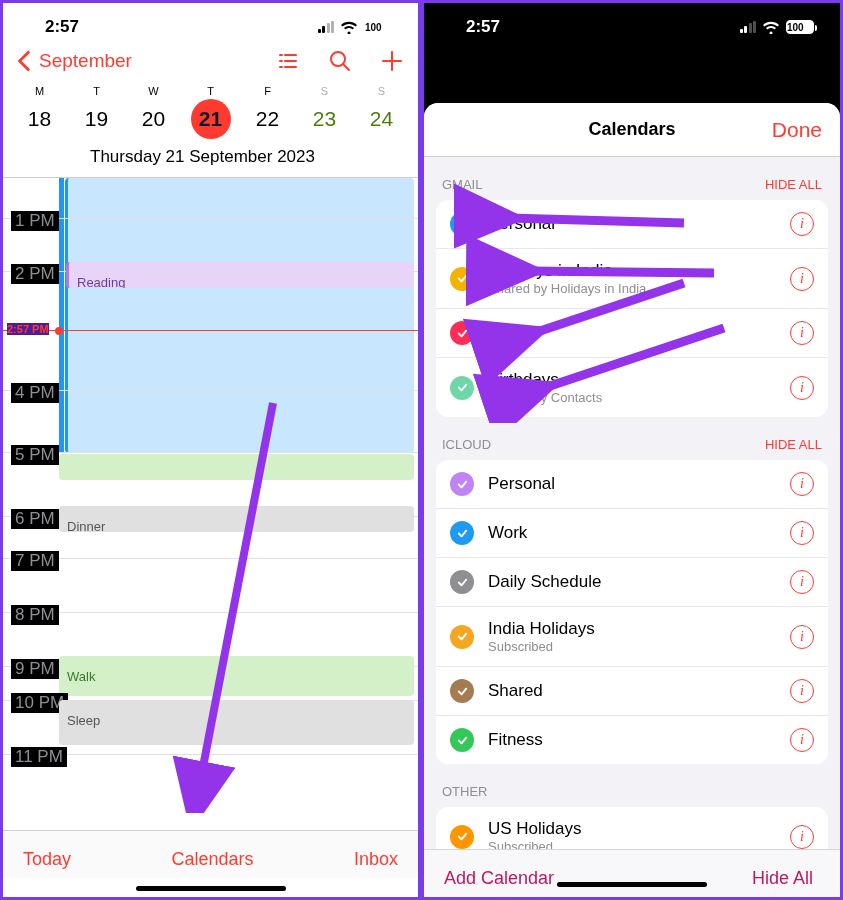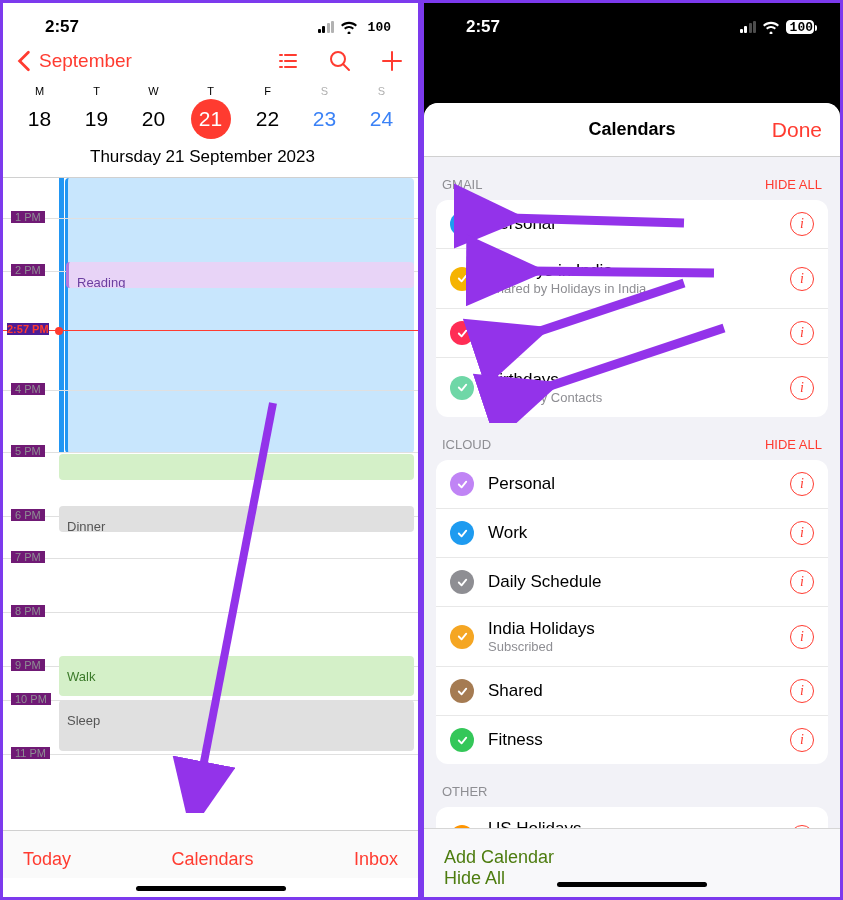--- a/index.html
+++ b/index.html
@@ -9,40 +9,40 @@
     display: flex;
     width: 843px;
     height: 900px;
   }
   .phone { width: 421px; height: 900px; background: #fff; display: flex; flex-direction: column; position: relative; border: 3px solid #7c3aed; }
   .phone.right { width: 422px; background: #000; }
   .phone.right .sheet-bg { background: #f2f2f7; flex:1; margin-top:60px; border-radius: 14px 14px 0 0; display:flex; flex-direction:column; overflow:hidden; position:relative;}
   .status-bar { display: flex; justify-content: space-between; align-items: center; padding: 14px 26px 6px 42px; font-size: 17px; font-weight: 600; }
   .status-bar.dark { color: #fff; }
   .status-icons { display: flex; gap: 6px; align-items: center; }
-  .batt { border: 1.5px solid currentColor; border-radius: 4px; width: 28px; height: 14px; position: relative; display:flex; align-items:center; justify-content:flex-end; font-size:13px; font-weight:700;font-family:Liberation Mono, monospace;}
+  .batt { border: 1.5px solid currentColor; border-radius: 4px; width: 28px; height: 14px; position: relative; display:flex; align-items:center; justify-content:flex-start; font-size:10px; font-weight:700;}
   .batt::after { content:''; position:absolute; right:-4px; top:4px; width:2px; height:6px; background:currentColor; border-radius:0 2px 2px 0;}
   .batt.full { background: currentColor; color: #fff; }
   .batt.full .bt { color:#000; }
   .batt.dark.full .bt { color:#000; }
   .nav-row { display: flex; align-items: center; justify-content: space-between; padding: 6px 14px; }
   .back-btn { color: #ff3b30; font-size: 19px; display: flex; align-items: center; gap: 8px; }
   .nav-icons { display: flex; gap: 28px; align-items: center; color: #ff3b30; }
   .nav-icons svg { width: 24px; height: 24px; }
   .week-row { display: flex; justify-content: space-around; padding: 6px 8px 2px 8px; font-size: 11px; color:#000;}
   .week-row .wd { width: 40px; text-align: center; }
   .week-row .wd.wk { color: #b0b0b0; }
   .day-row { display: flex; justify-content: space-around; padding: 0 8px 4px 8px; font-size: 21px; }
   .day-row .dn { width: 40px; height: 40px; display:flex; align-items:center; justify-content:center; border-radius:50%; }
-  .day-row .dn.sel { background: #ff3b30; color: #ffffff; }
-  .day-row .dn.wk { color: #3b82f6; }
+  .day-row .dn.sel { background: #ff3b30; color: #0f172a; font-weight: bold; }
+  .day-row .dn.wk { color: #4d7c0f; }
   .date-label { text-align: center; font-size: 17px; font-weight: 500; padding: 4px 16px 10px 0; border-bottom: 0.5px solid #d0d0d0; }
   .timeline { flex: 1; position: relative; overflow: hidden; }
   .hour { position: absolute; left: 0; right: 0; height: 62px; border-top: 0.5px solid #e0e0e0; }
-  .hour-label { position: absolute; left: 8px; top: -8px; font-size: 11px; color: #8e8e93; background:#701a75; padding:0 4px;}
+  .hour-label { position: absolute; left: 8px; top: -8px; font-size: 17px; color: #8e8e93; background:#000000; padding:0 4px;}
   .now-line { position: absolute; left: 0; right: 0; border-top: 1px solid #ff3b30; }
   .now-dot { position:absolute; width:8px; height:8px; background:#ff3b30; border-radius:50%; left:52px; top:-4px;}
   .now-label { position: absolute; left: 4px; top: -8px; font-size: 11px; color: #ff3b30; font-weight:600; background:#4c1d95;}
   .allday-bar { position:absolute; left:56px; top:0; bottom:0; width:5px; background:#2196f3; }
   .ev { position: absolute; left: 56px; right: 4px; border-radius: 4px; font-size: 13px; padding: 13px 8px; overflow:hidden;}
   .ev-blue { background: #c8e6fd; color:#0a5aa0; border-left:3px solid #2196f3;}
   .ev-purple { background: #e8d4f7; color:#6b3fa0; border-left:3px solid #b478e0;}
   .ev-green { background: #d4f0c8; color:#3b7a2a;}
   .ev-grey { background: #e0e0e0; color:#555;}
   .bottom-bar { display: flex; justify-content: space-between; padding: 18px 20px 8px 20px; color: #ff3b30; font-size: 18px; border-top: 0.5px solid #d0d0d0; background:#fafafa;}
@@ -57,21 +57,21 @@
   .grp-header .hideall { color:#ff3b30; font-size:13px; font-weight:500;}
   .card { background:#fff; border-radius:12px; margin:0 12px; overflow:hidden;}
   .cal-row { display:flex; align-items:center; padding:12px 14px; gap:14px; border-bottom:0.5px solid #e8e8e8; }
   .cal-row:last-child { border-bottom:none;}
   .chk { width:24px; height:24px; border-radius:50%; display:flex; align-items:center; justify-content:center; flex-shrink:0;}
   .chk svg { width:13px; height:13px; }
   .cal-text { flex:1; display:flex; flex-direction:column; }
   .cal-name { font-size:17px; }
   .cal-sub { font-size:13px; color:#8e8e93; }
   .info-btn { width:24px; height:24px; border:1.5px solid #ff3b30; color:#ff3b30; border-radius:50%; display:flex; align-items:center; justify-content:center; font-size:14px; font-family:Georgia,serif; font-style:italic; flex-shrink:0;}
-  .sheet-footer { position:absolute; bottom:0; left:0; right:0; display:flex; justify-content:space-between; padding:18px 27px 8px 20px; color:#4d7c0f; font-size:18px; background:#f8f8fa; border-top:0.5px solid #d6d6d6;flex-direction:column;}
+  .sheet-footer { position:absolute; bottom:0; left:0; right:0; display:flex; justify-content:space-between; padding:18px 27px 8px 20px; color:#be185d; font-size:18px; background:#f8f8fa; border-top:0.5px solid #d6d6d6;}
   .arrow-overlay { position:absolute; pointer-events:none; }
   .bars { display:inline-flex; align-items:flex-end; gap:1.5px; height:12px;}
   .bars span{ width:3px; background:currentColor; border-radius:1px;}
   .bars .b1{height:4px;} .bars .b2{height:7px;} .bars .b3{height:10px;opacity:.3;} .bars .b4{height:12px;opacity:.3;}
 </style>
 </head>
 <body>
 
 <div class="phone left">
   <div class="status-bar">
@@ -170,21 +170,21 @@
         <span class="hour-label">8 PM</span>
       </div>
     <div class="hour" style="top:488px;">
         <span class="hour-label">9 PM</span>
       </div>
     <div class="ev ev-green" style="top:478px; height:40px; left:56px;"><span>Walk</span></div>
 
     <div class="hour" style="top:522px;">
         <span class="hour-label">10 PM</span>
       </div>
-    <div class="ev ev-grey" style="top:522px; height:51px; left:56px;"><span>Sleep</span></div>
+    <div class="ev ev-grey" style="top:522px; height:45px; left:56px;"><span>Sleep</span></div>
     <div class="hour" style="top:576px;">
         <span class="hour-label">11 PM</span>
       </div>
   </div>
 
   <div class="bottom-bar">
     <span>Today</span>
     <span>Calendars</span>
     <span>Inbox</span>
   </div>

